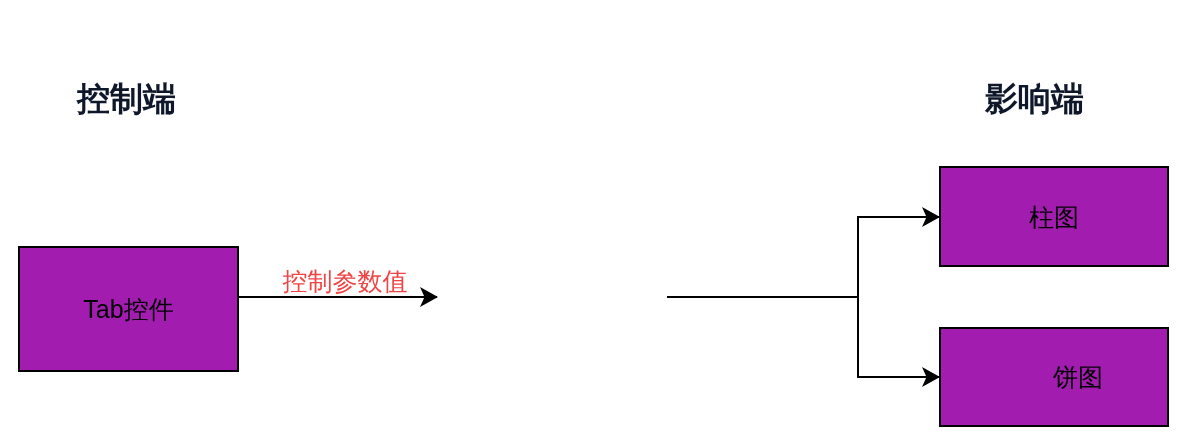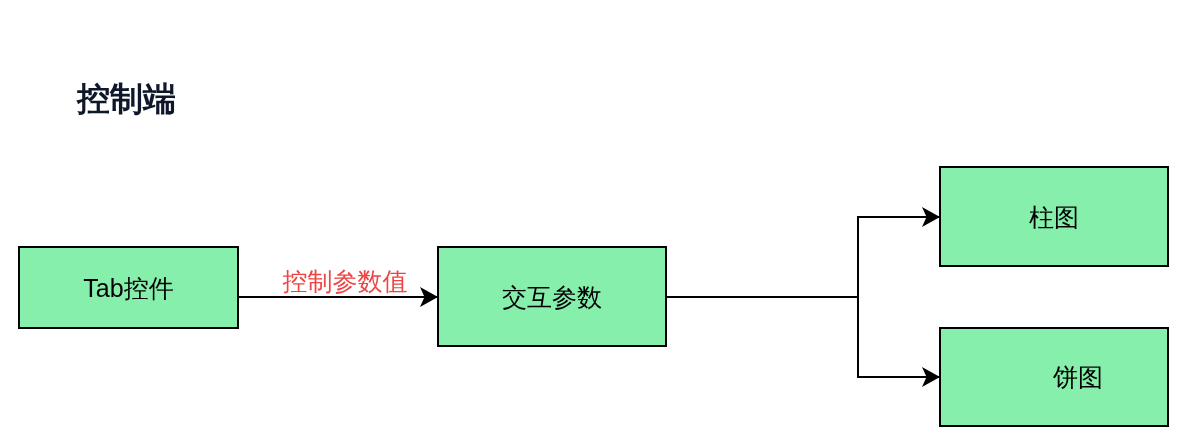--- a/index.html
+++ b/index.html
@@ -29,30 +29,30 @@
   .title-right { left: 985px; }
   .connectors {
     position: absolute;
     left: 0; top: 0;
     width: 1196px;
     height: 448px;
   }
   .node {
     position: absolute;
     border: 2px solid #000000;
-    background: #86efac;
+    background: #a21caf;
     display: flex;
     align-items: center;
     justify-content: center;
     font-size: 25px;
     line-height: 1.2;
     text-align: center;
     white-space: nowrap;
   }
-  .node-tab      { left: 18px;  top: 246px; width: 221px; height: 83px; }
+  .node-tab      { left: 18px;  top: 246px; width: 221px; height: 126px; }
   .node-interact { left: 437px; top: 246px; width: 230px; height: 101px; }
   .node-bar      { left: 939px; top: 166px; width: 230px; height: 101px; }
   .node-pie      { left: 939px; top: 327px; width: 230px; height: 100px; padding-left: 48px; }
   .edge-label {
     position: absolute;
     top: 265px;
     width: 200px;
     font-size: 25px;
     line-height: 32px;
     text-align: center;
@@ -61,20 +61,21 @@
   }
   .edge-label-1 { left: 245px; }  
   .edge-label-2 { left: 682px; }  
 </style>
 </head>
 <body>
 
 <div class="canvas">
 
   <div class="section-title title-left">控制端</div>
+  <div class="section-title title-right">影响端</div>
 
   <svg class="connectors" viewBox="0 0 1196 448" xmlns="http://www.w3.org/2000/svg" aria-hidden="true">
     <defs>
       <marker id="arrowhead" markerUnits="userSpaceOnUse" markerWidth="18" markerHeight="22" viewBox="0 0 18 22" refX="17" refY="11" orient="auto">
         <path d="M0,1 L18,11 L0,21 L4.5,11 Z" fill="#000000"></path>
       </marker>
     </defs>
 
     <line x1="239" y1="297" x2="437" y2="297" stroke="#000000" stroke-width="2" marker-end="url(#arrowhead)"></line>
 
@@ -84,23 +85,20 @@
 
     <line x1="857" y1="217" x2="939" y2="217" stroke="#000000" stroke-width="2" marker-end="url(#arrowhead)"></line>
 
     <line x1="857" y1="377" x2="939" y2="377" stroke="#000000" stroke-width="2" marker-end="url(#arrowhead)"></line>
   </svg>
 
   <div class="node node-tab">
     <span>Tab控件</span>
   </div>
 
-  <div class="node node-interact">
-    <span>交互参数</span>
-  </div>
 
   <div class="node node-bar">
     <span>柱图</span>
   </div>
 
   <div class="node node-pie">
     <span>饼图</span>
   </div>
 
   <div class="edge-label edge-label-1">

